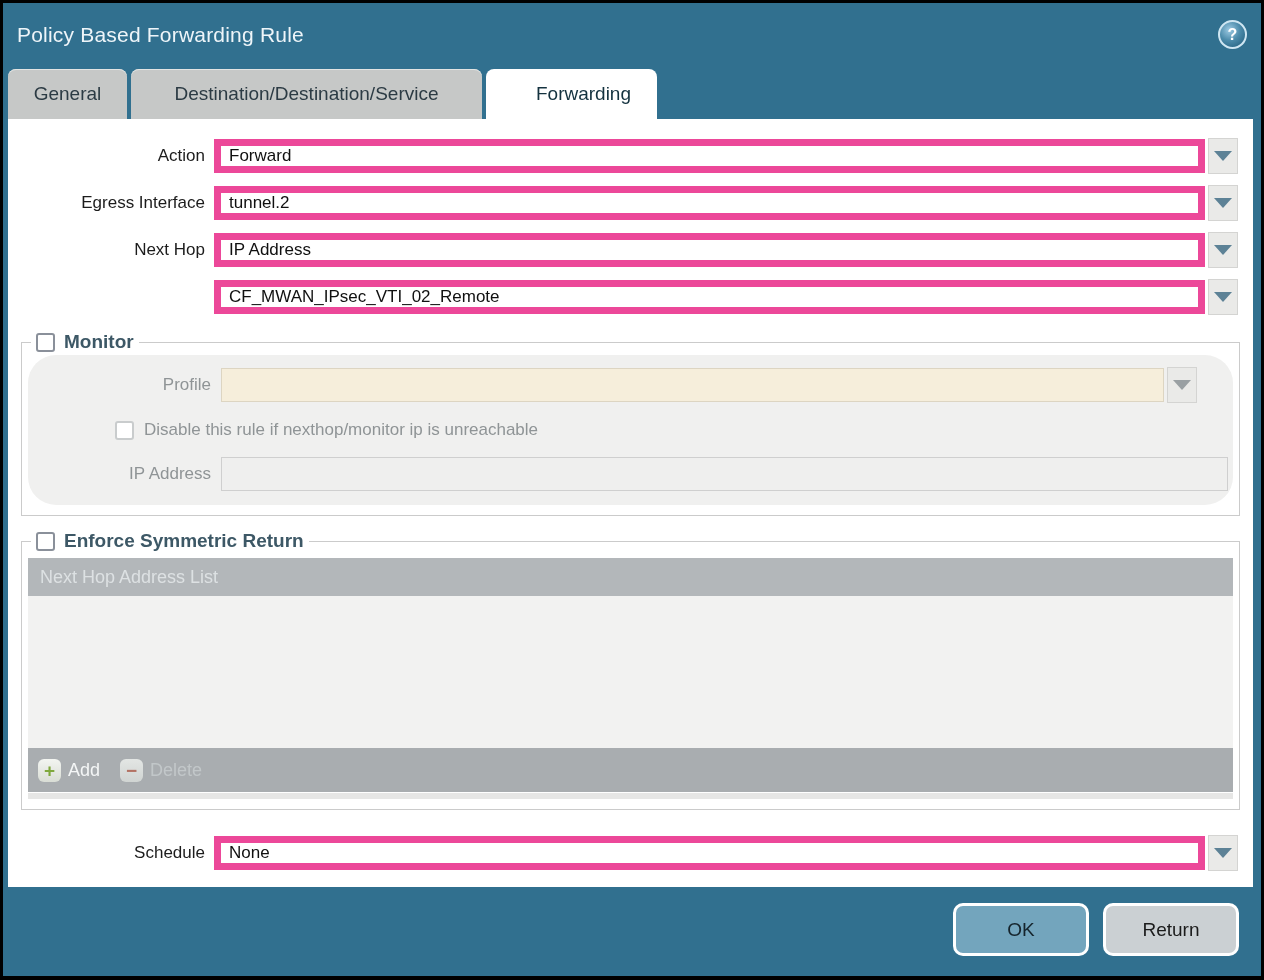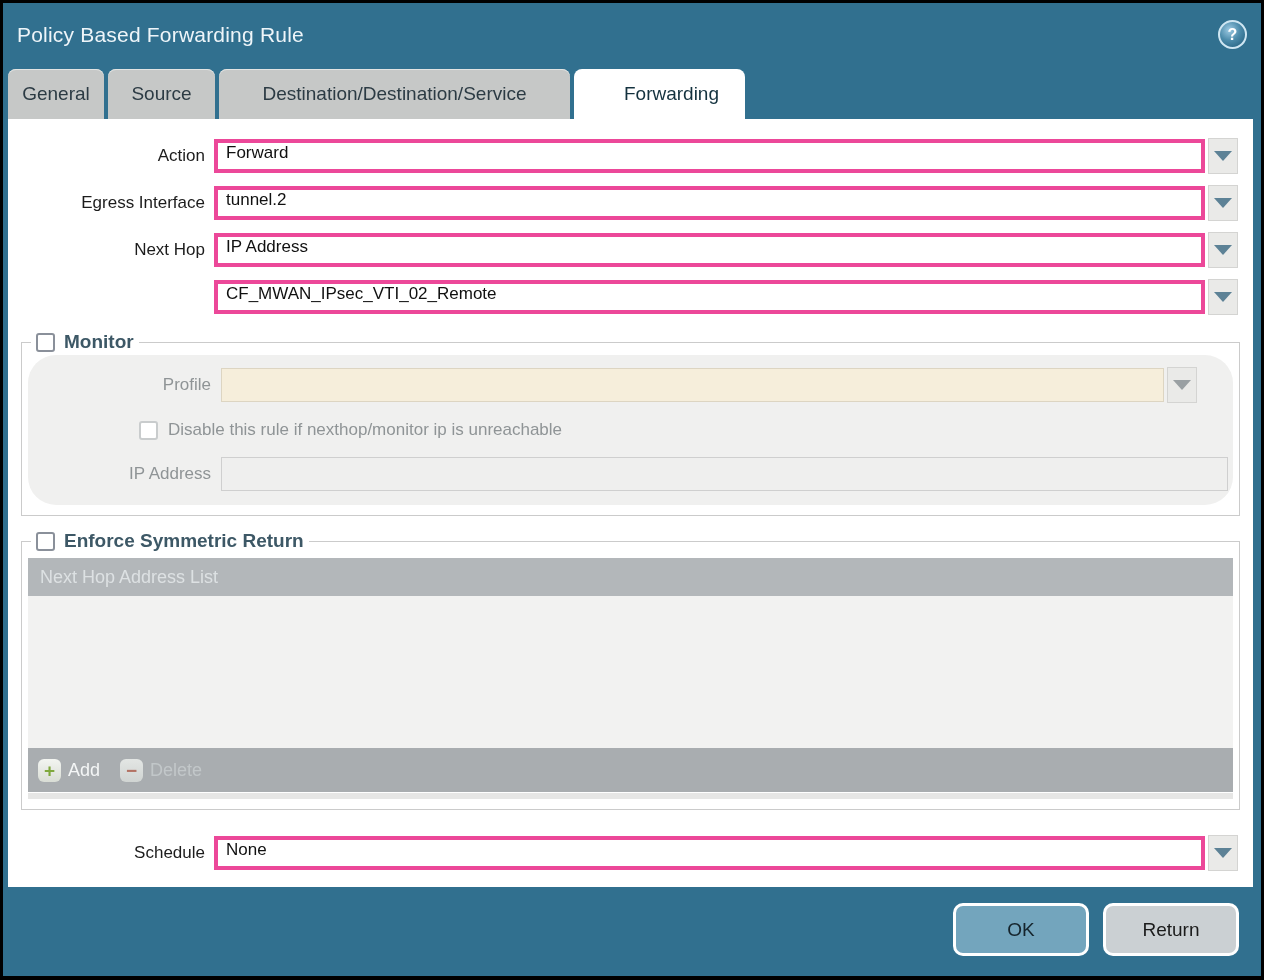--- a/index.html
+++ b/index.html
@@ -29,40 +29,40 @@
   }
   
   .tabs { display:flex; gap:4px; padding-left:5px; height:50px; align-items:stretch; }
   .tab {
     background:#c6c8c7; color:#2c3b44;
     border-radius:8px 8px 0 0;
     display:flex; align-items:center; justify-content:center;
     font-size:19px; box-shadow:inset 0 1px 0 #e2e4e3;
     cursor:pointer;
   }
-  .tab-general { width:96px; }
+  .tab-general { width:119px; }
   .tab-source  { width:107px; }
   .tab-das     { width:351px; }
   .tab-forwarding { width:147px;padding-left:24px; }
   .tab.active { background:#ffffff; color:#14323f; box-shadow:none; }
   
   .content {
     position:relative; margin:0 8px 0 5px; height:768px;
     background:#ffffff; box-sizing:border-box; padding-top:1px;
   }
   .form-row { display:flex; align-items:center; margin:11px 0 0 0; }
   .form-row .flabel {
     width:197px; text-align:right; padding-right:9px; flex:none;
     font-size:17px; color:#1c1c1c;
   }
   .fgroup { flex:1; display:flex; align-items:center; margin-right:15px; }
   .selbox {
     flex:1; height:34px; box-sizing:border-box;
-    border:4px solid #ec4899; background:#fff;
-    display:flex; align-items:flex-start; padding-left:8px;
+    border:7px solid #ec4899; background:#fff;
+    display:flex; align-items:center; padding-left:8px;
     font-size:17px; color:#101010; cursor:pointer;
   }
   .ddbtn {
     width:30px; height:36px; box-sizing:border-box; margin-left:3px; flex:none;
     background:#eaeae8; border:1px solid #d4d4d2;
     display:flex; align-items:center; justify-content:center; cursor:pointer;
   }
   .tri {
     width:0; height:0;
     border-left:9px solid transparent; border-right:9px solid transparent;
@@ -88,21 +88,21 @@
   .m-row + .m-row { margin-top:12px; }
   .m-row .flabel {
     width:183px; text-align:right; padding-right:10px; flex:none;
     font-size:17px; color:#8f9496;
   }
   .profile-box {
     flex:1; height:34px; box-sizing:border-box;
     background:#f6eedb; border:1px solid #ddd5c2;
   }
   .m-group { flex:1; display:flex; align-items:center; margin-right:5px; }
-  .cbx-row { margin-left:111px; display:flex; align-items:center; gap:10px; height:30px; }
+  .cbx-row { margin-left:87px; display:flex; align-items:center; gap:10px; height:30px; }
   .cbx-label { font-size:17px; color:#8f9496; }
   .ip-input {
     flex:1; height:34px; box-sizing:border-box; margin-right:5px;
     background:#efefee; border:1px solid #cfcfcf; font-size:17px; padding-left:8px;
     font-family:"Liberation Sans", sans-serif;
   }
   
   .sr-table { margin:6px 0 0 0; }
   .sr-header {
     height:38px; background:#b3b7ba; color:#dde1e3; font-size:18px;
@@ -148,21 +148,20 @@
 
   <div class="titlebar">
     <div class="title">Policy Based Forwarding Rule</div>
     <div class="help">
       <span>?</span>
     </div>
   </div>
 
   <div class="tabs">
     <div class="tab tab-general">General</div>
-    <div class="tab tab-source">Source</div>
     <div class="tab tab-das">Destination/Destination/Service</div>
     <div class="tab tab-forwarding active">Forwarding</div>
   </div>
 
   <div class="content">
 
     <div class="form-row" style="margin-top:18px;">
       <div class="flabel">Action</div>
       <div class="fgroup">
         <div class="selbox">

